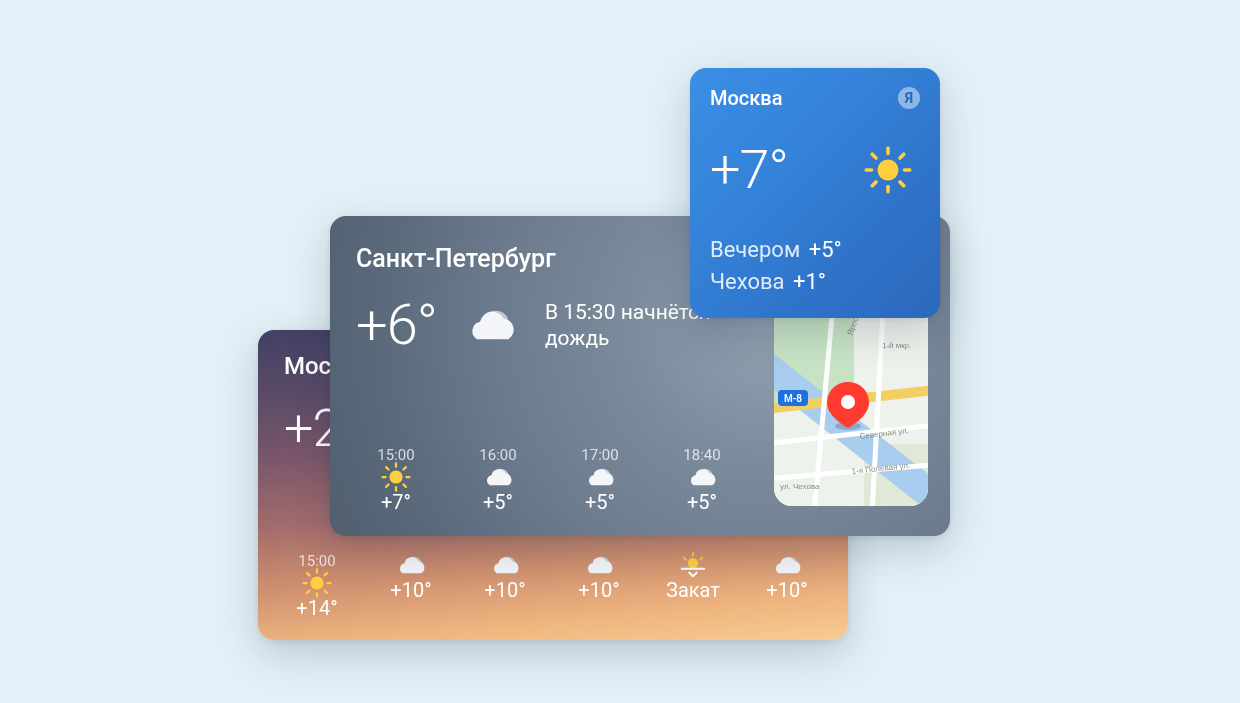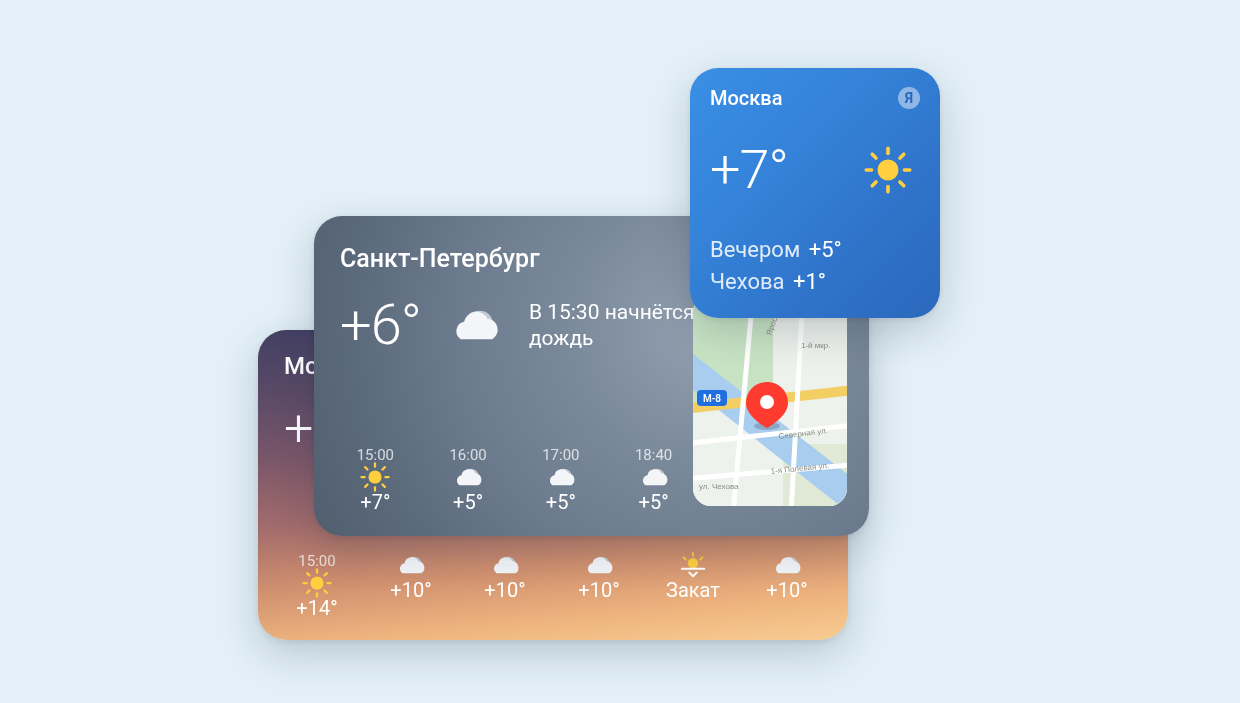--- a/index.html
+++ b/index.html
@@ -7,21 +7,21 @@
     width: 1240px;
     height: 703px;
     background: #e3f0f7;
     font-family: -apple-system, BlinkMacSystemFont, "Segoe UI", Roboto, "Helvetica Neue", Arial, sans-serif;
     position: relative;
     overflow: hidden;
   }
 
   .card {
     position: absolute;
-    border-radius: 28px;
+    border-radius: 16px;
     box-shadow: 0 14px 40px rgba(20,40,60,0.20), 0 2px 6px rgba(0,0,0,0.08);
     color: #fff;
   }
 
   
   .card-back {
     left: 258px;
     top: 330px;
     width: 590px;
     height: 310px;
@@ -63,23 +63,23 @@
     opacity: .75;
   }
   .hour-cell .ico { width: 30px; height: 26px; display:flex; align-items:center; justify-content:center;}
   .hour-cell .tval {
     font-size: 20px;
     font-weight: 400;
   }
 
   
   .card-mid {
-    left: 314px;
+    left: 330px;
     top: 216px;
-    width: 555px;
+    width: 620px;
     height: 320px;
     background: radial-gradient(circle at 70% 35%, #92a0b0 0%, #7b8a9b 30%, #6c7b8d 55%, #5b6a7b 80%, #505e6e 100%);
     padding: 22px 26px 32px 26px;
   }
   .mid-head {
     display:flex;
     align-items:center;
     justify-content:space-between;
     gap: 20px;
   }

